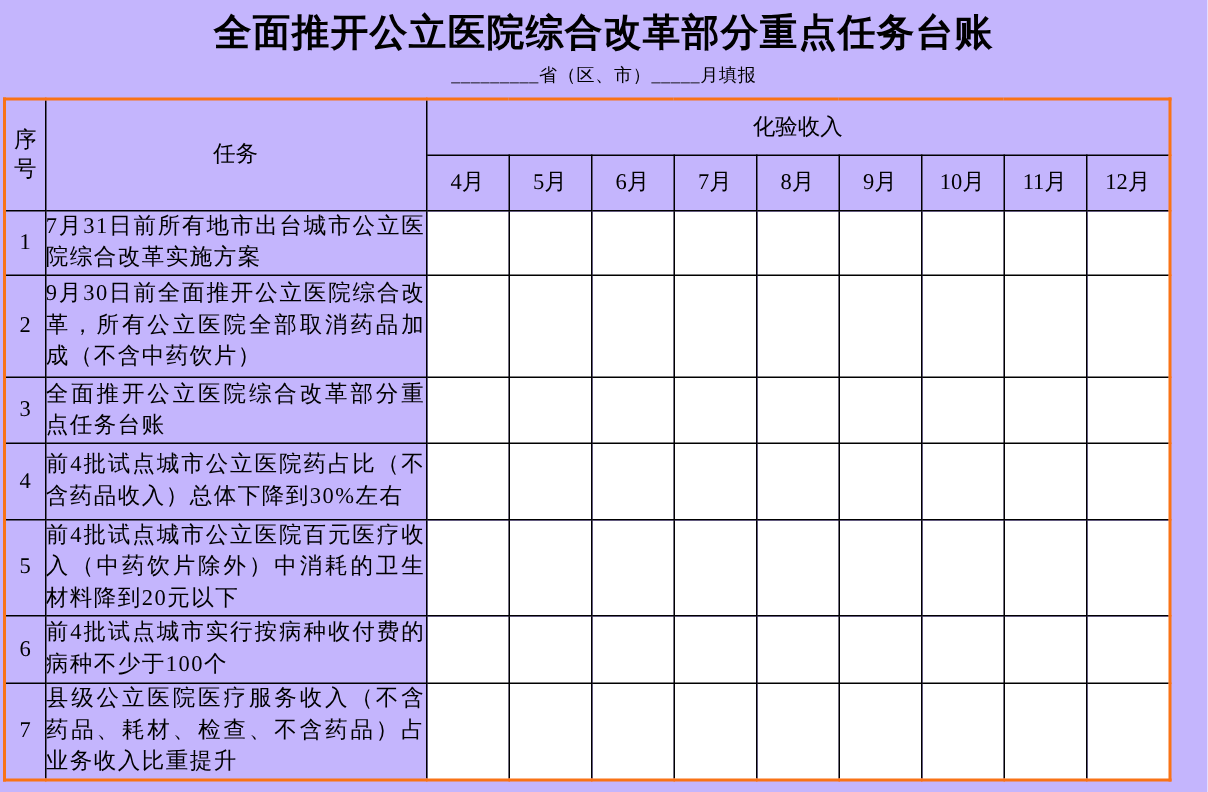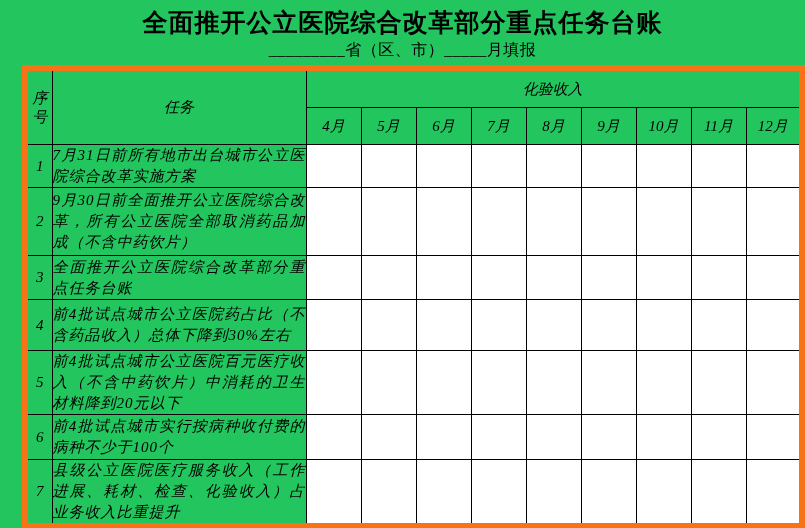--- a/index.html
+++ b/index.html
@@ -6,46 +6,45 @@
     margin: 0;
     padding: 0;
     background: #ffffff;
     color: #000000;
     font-family: "Liberation Serif", serif;
   }
   .page {
     position: relative;
     width: 805px;
     height: 528px;
-    background: #22c55e;
+    background: #c4b5fd;
     overflow: hidden;
   }
   .doc-title {
     margin: 9px 0 3px 0;
     text-align: center;
     font-size: 25px;
     font-weight: bold;
     letter-spacing: 1px;
     line-height: 28px;
   }
   .doc-subtitle {
     text-align: center;
-    font-size: 16px;
+    font-size: 12px;
     font-weight: normal;
     line-height: 20px;
     margin-bottom: 5px;
     letter-spacing: 0.5px;
   }
   table.ledger {
     border-collapse: collapse;
     table-layout: fixed;
-    margin-left: 22px;
+    margin-left: 2px;
     width: 777px;
-    border: 6px solid #f97316;
-    font-style: italic;
+    border: 2px solid #f97316;
   }
   table.ledger th,
   table.ledger td {
     border: 1px solid #000000;
     padding: 0;
     overflow: hidden;
     vertical-align: middle;
   }
   table.ledger th {
     font-weight: normal;
@@ -169,21 +168,21 @@
         <td class="cell-progress"></td>
         <td class="cell-progress"></td>
         <td class="cell-progress"></td>
         <td class="cell-progress"></td>
         <td class="cell-progress"></td>
         <td class="cell-progress"></td>
         <td class="cell-progress"></td>
       </tr>
       <tr class="h63">
         <td class="cell-no">5</td>
-        <td class="cell-task">前4批试点城市公立医院百元医疗收入（不含中药饮片）中消耗的卫生材料降到20元以下</td>
+        <td class="cell-task">前4批试点城市公立医院百元医疗收入（中药饮片除外）中消耗的卫生材料降到20元以下</td>
         <td class="cell-progress"></td>
         <td class="cell-progress"></td>
         <td class="cell-progress"></td>
         <td class="cell-progress"></td>
         <td class="cell-progress"></td>
         <td class="cell-progress"></td>
         <td class="cell-progress"></td>
         <td class="cell-progress"></td>
         <td class="cell-progress"></td>
       </tr>
@@ -195,21 +194,21 @@
         <td class="cell-progress"></td>
         <td class="cell-progress"></td>
         <td class="cell-progress"></td>
         <td class="cell-progress"></td>
         <td class="cell-progress"></td>
         <td class="cell-progress"></td>
         <td class="cell-progress"></td>
       </tr>
       <tr class="h62">
         <td class="cell-no">7</td>
-        <td class="cell-task">县级公立医院医疗服务收入（工作进展、耗材、检查、化验收入）占业务收入比重提升</td>
+        <td class="cell-task">县级公立医院医疗服务收入（不含药品、耗材、检查、不含药品）占业务收入比重提升</td>
         <td class="cell-progress"></td>
         <td class="cell-progress"></td>
         <td class="cell-progress"></td>
         <td class="cell-progress"></td>
         <td class="cell-progress"></td>
         <td class="cell-progress"></td>
         <td class="cell-progress"></td>
         <td class="cell-progress"></td>
         <td class="cell-progress"></td>
       </tr>

